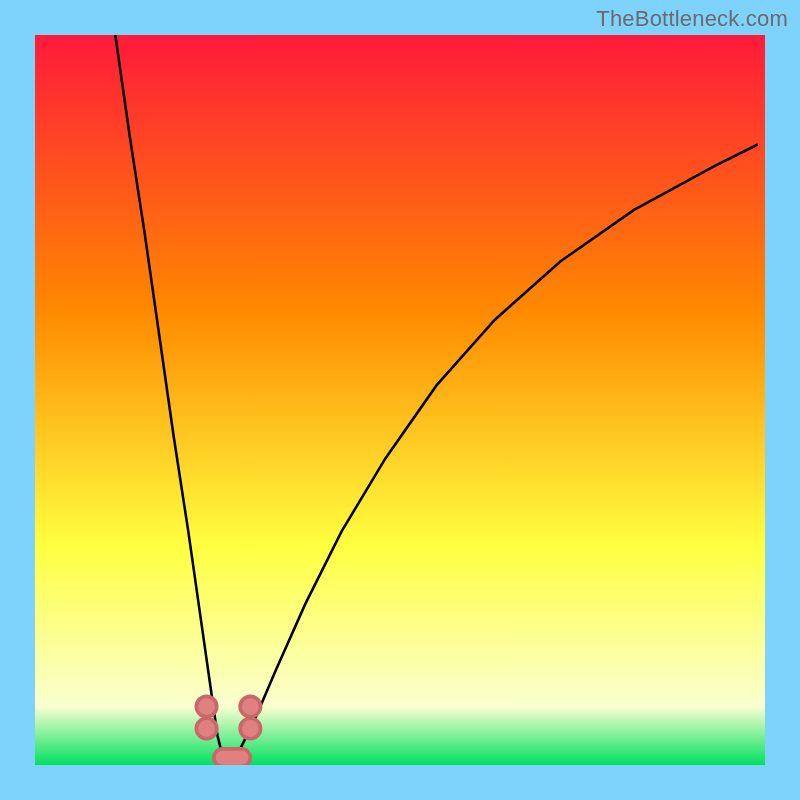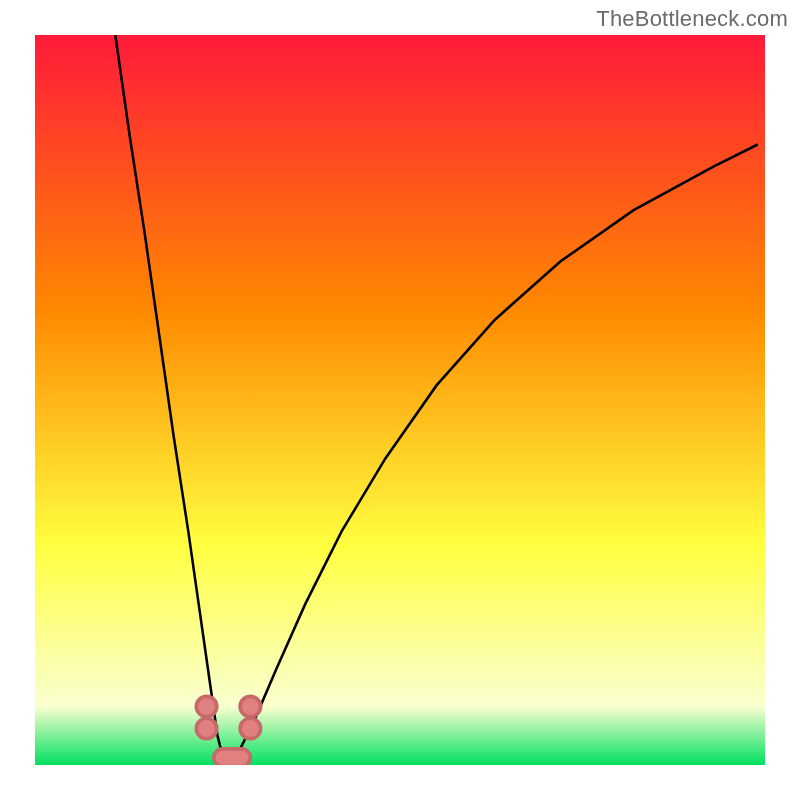--- a/index.html
+++ b/index.html
@@ -9,21 +9,21 @@
     height: 800px;
     overflow: hidden;
     background: #000;
     font-family: Arial, Helvetica, sans-serif;
   }
   .frame {
     position: absolute;
     top: 0; left: 0;
     width: 800px;
     height: 800px;
-    background: #ffffff;
+    background: #7dd3fc;
     text-align: center;
   }
   .plot {
     position: absolute;
     top: 35px;
     left: 35px;
     width: 730px;
     height: 730px;
     overflow: hidden;
   }

